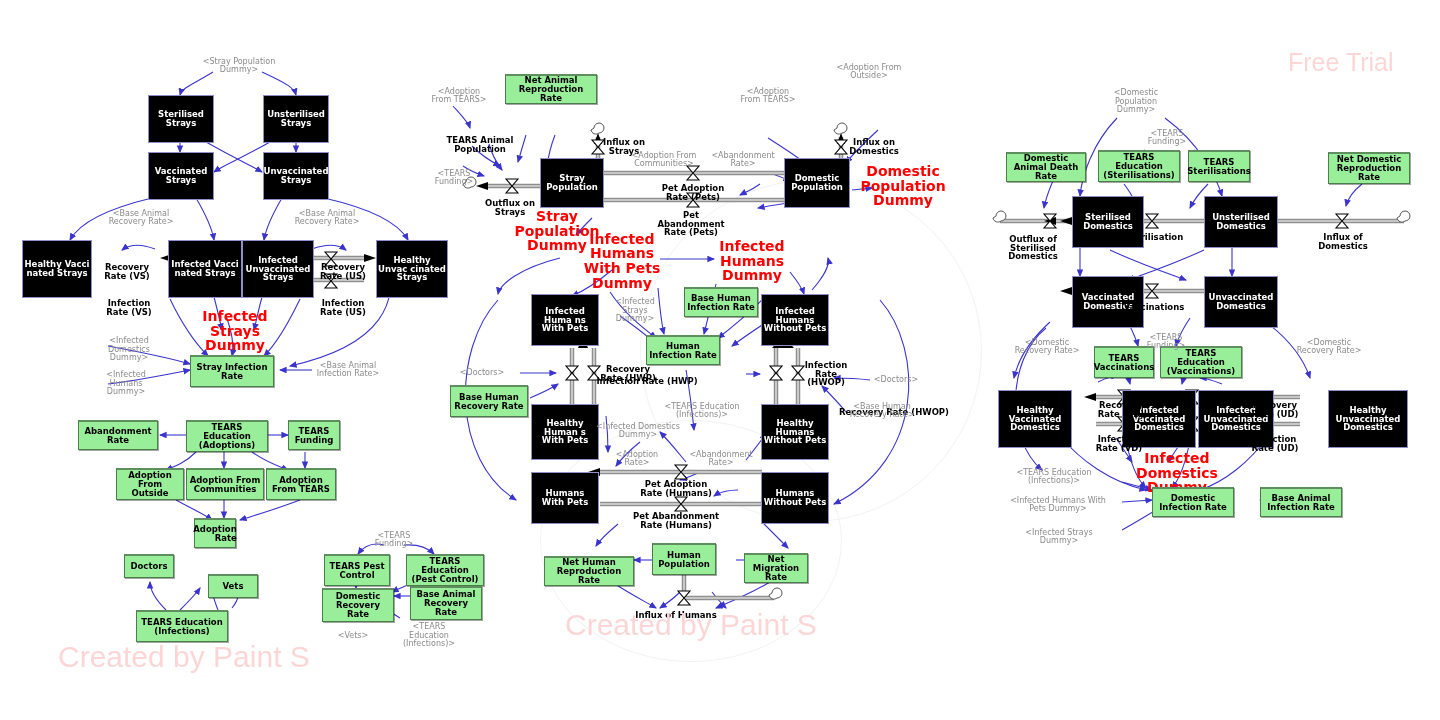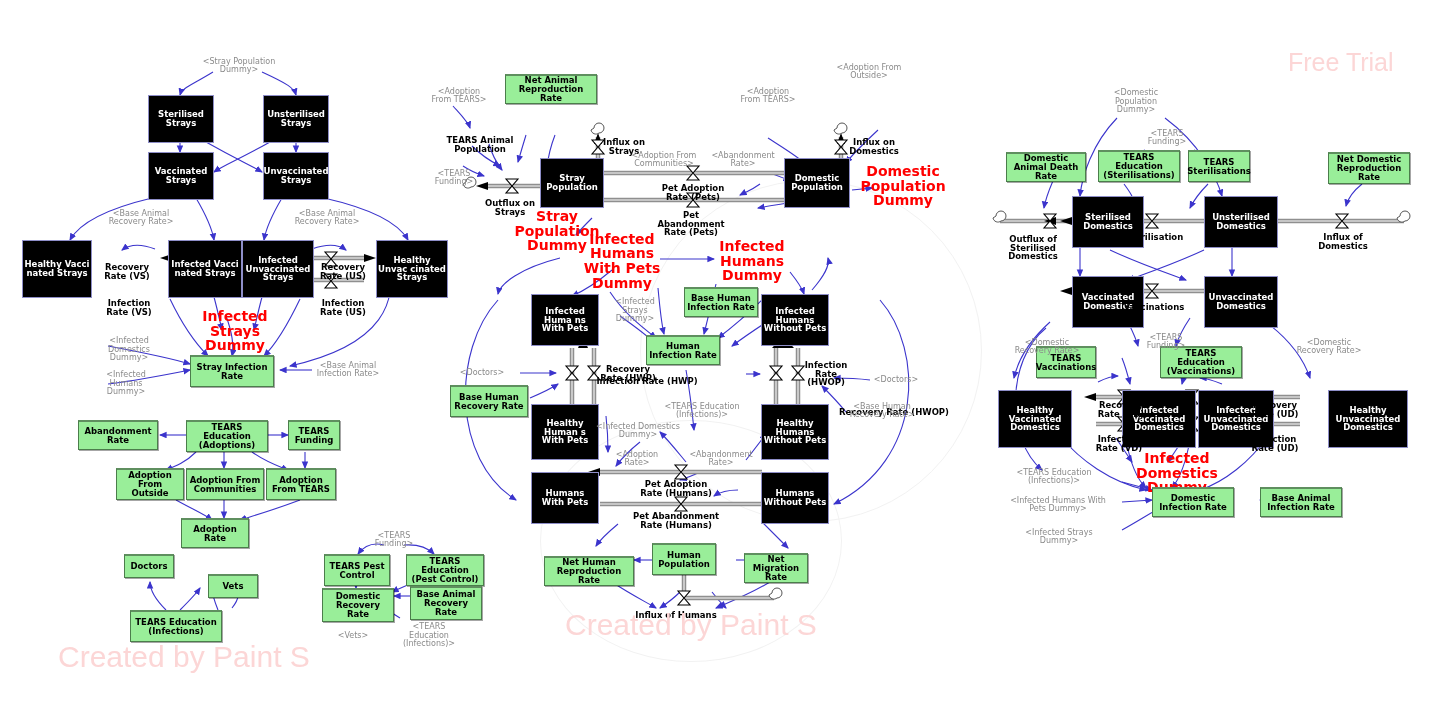--- a/index.html
+++ b/index.html
@@ -374,31 +374,31 @@
     </div>
   <div class="node aux" style="left:116px;top:468px;width:68px;height:32px;">
       <span>Adoption From Outside</span>
     </div>
   <div class="node aux" style="left:186px;top:468px;width:78px;height:32px;">
       <span>Adoption From Communities</span>
     </div>
   <div class="node aux" style="left:266px;top:468px;width:70px;height:32px;">
       <span>Adoption From TEARS</span>
     </div>
-  <div class="node aux" style="left:181px;top:518px;width:68px;height:30px;">
+  <div class="node aux" style="left:194px;top:518px;width:42px;height:30px;text-align:right;">
       <span>Adoption Rate</span>
     </div>
 
   <div class="node aux" style="left:124px;top:554px;width:50px;height:24px;">
       <span>Doctors</span>
     </div>
   <div class="node aux" style="left:208px;top:554px;width:50px;height:24px;margin-top:20px;">
       <span>Vets</span>
     </div>
-  <div class="node aux" style="left:130px;top:610px;width:92px;height:32px;">
+  <div class="node aux" style="left:136px;top:610px;width:92px;height:32px;">
       <span>TEARS Education (Infections)</span>
     </div>
 
   <div class="node aux" style="left:324px;top:554px;width:66px;height:32px;">
       <span>TEARS Pest Control</span>
     </div>
   <div class="node aux" style="left:406px;top:554px;width:78px;height:32px;">
       <span>TEARS Education (Pest Control)</span>
     </div>
   <div class="node aux" style="left:322px;top:588px;width:72px;height:34px;">
@@ -593,21 +593,21 @@
   <div class="node flowlabel" style="left:1122px;top:228px;width:64px;height:18px;">
       <span>Sterilisation</span>
     </div>
   <div class="node flowlabel" style="left:1314px;top:228px;width:58px;height:28px;">
       <span>Influx of Domestics</span>
     </div>
   <div class="node flowlabel" style="left:1124px;top:298px;width:60px;height:18px;">
       <span>Vaccinations</span>
     </div>
 
-  <div class="node aux" style="left:1036px;top:346px;width:60px;height:32px;">
+  <div class="node aux" style="left:1094px;top:346px;width:60px;height:32px;">
       <span>TEARS Vaccinations</span>
     </div>
   <div class="node aux" style="left:1160px;top:346px;width:82px;height:32px;">
       <span>TEARS Education (Vaccinations)</span>
     </div>
 
   <div class="node stock" style="left:998px;top:390px;width:74px;height:58px;">
       <span>Healthy Vaccinated Domestics</span>
     </div>
   <div class="node stock" style="left:1122px;top:390px;width:74px;height:58px;">

